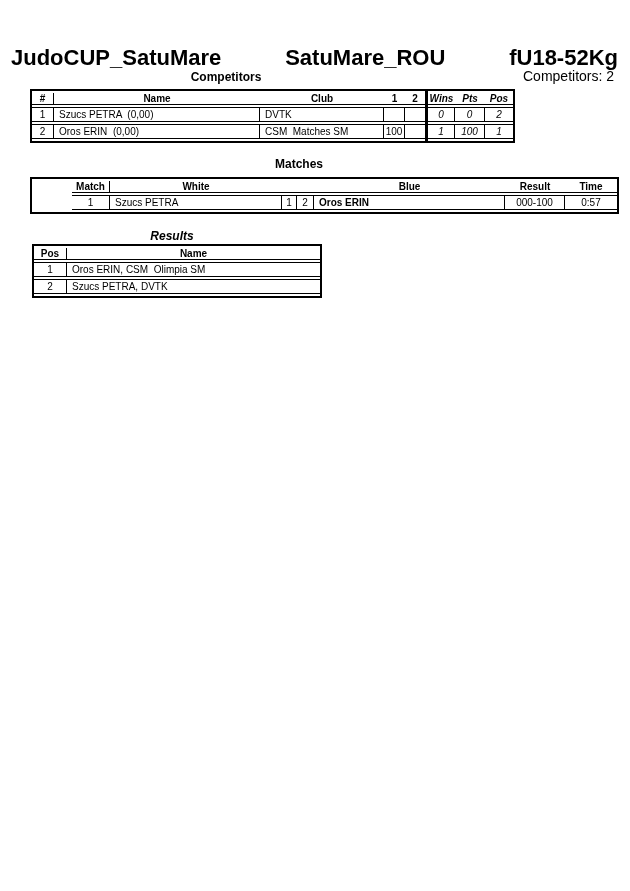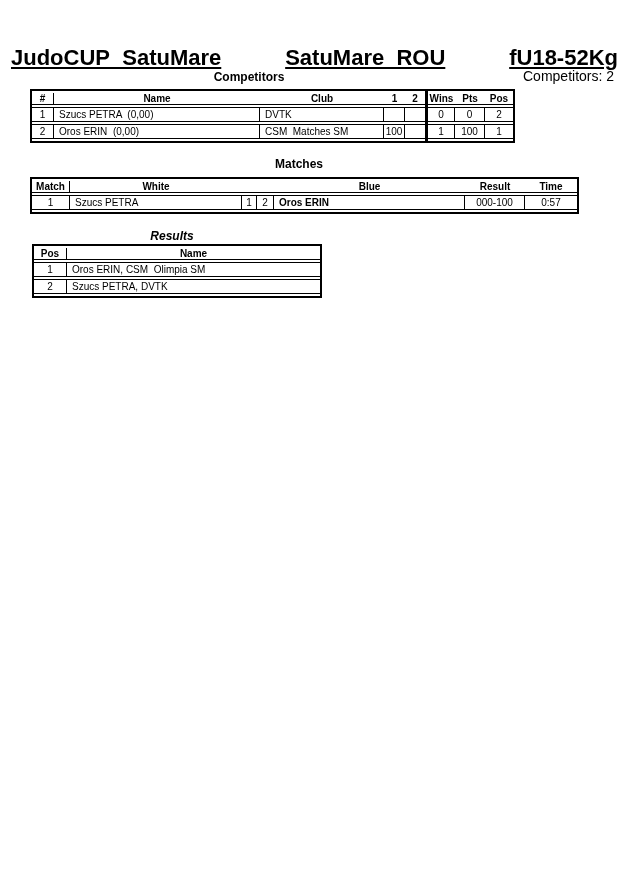--- a/index.html
+++ b/index.html
@@ -9,28 +9,28 @@
     color: #000000;
     font-family: "Liberation Sans", sans-serif;
     position: relative;
     overflow: hidden;
   }
   .abs { position: absolute; }
 
   .title {
     top: 45px; left: 11px; width: 607px;
     display: flex; justify-content: space-between;
-    font-size: 22px; font-weight: bold; white-space: nowrap; text-decoration: underline;
+    font-size: 22px; font-weight: bold; white-space: nowrap;
   }
 
   .sec-heading {
     left: 0; text-align: center;
     font-size: 12px; font-weight: bold; line-height: 14px;
   }
-  .h-competitors { top: 70px; width: 452px; margin-left: 23px; }
+  .h-competitors { top: 70px; width: 452px; }
   .h-matches    { top: 157px; width: 598px; }
   .h-results    { top: 229px; width: 344px; font-style: italic; }
 
   .count-label { top: 71px; left: 523px; font-size: 14px; line-height: 11px; }
 
   .comp-group { top: 89px; left: 30px; display: flex; align-items: flex-start; }
   .tbl-matches { top: 177px; left: 30px; }
   .tbl-results { top: 244px; left: 32px; }
 
   table.grid {
@@ -59,22 +59,22 @@
   table.grid td {
     border: 1px solid #000;
     border-left: none;
     height: 13px; line-height: 13px;
   }
   table.grid td:last-child { border-right: none; }
   table.grid td.l, table.grid th.l { text-align: left; padding-left: 5px; padding-right: 2px; }
   table.grid td.bold { font-weight: bold; }
 
   .tbl-comp-main  { width: 393px; }
-  .tbl-comp-stats { width: 85px; margin-left: -1px; }
-  .tbl-m { width: 545px; }
+  .tbl-comp-stats { width: 85px; margin-left: -1px; font-style: italic; }
+  .tbl-m { width: 545px; padding-left: 40px; }
   .tbl-r { width: 286px; }
 </style>
 </head>
 <body>
 
 <div>
 
   <div class="abs title">
     <span>JudoCUP_SatuMare</span>
     <span>SatuMare_ROU</span>

